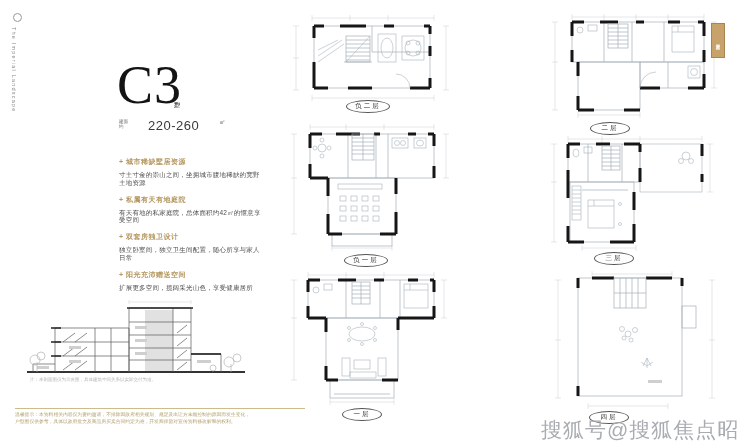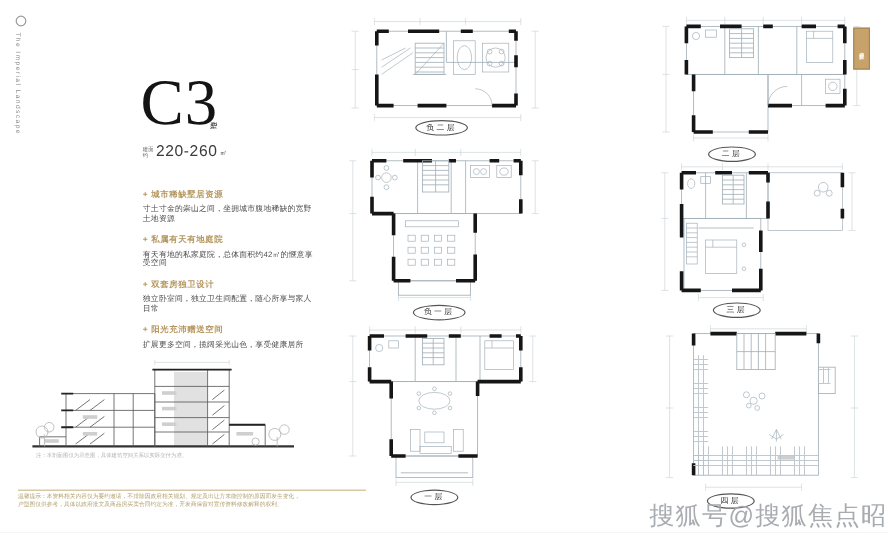--- a/index.html
+++ b/index.html
@@ -9,21 +9,21 @@
   
   .side-logo{position:absolute;left:13px;top:13px;width:7px;height:7px;border:1px solid #999;border-radius:50%;}
   .side-text{position:absolute;left:11px;top:27px;height:115px;writing-mode:vertical-rl;
              font-size:5.5px;letter-spacing:1.2px;color:#8b8b8b;}
 
   
   .unit-name{position:absolute;left:117px;top:58px;font-family:"Liberation Serif",serif;
              font-size:54px;line-height:1;color:#141414;letter-spacing:1px;}
   .unit-suffix{position:absolute;left:172px;top:96px;font-size:6px;color:#333;
                writing-mode:vertical-rl;letter-spacing:1px;}
-  .area-line{position:absolute;left:119px;top:119px;display:flex;align-items:flex-end;gap:2px;color:#3a3a3a;}
+  .area-line{position:absolute;left:119px;top:119px;display:flex;gap:20px;color:#3a3a3a;}
   .area-stack{display:flex;flex-direction:column;font-size:4.5px;line-height:1.15;color:#666;}
   .area-num{font-size:13px;letter-spacing:.5px;line-height:1;}
   .area-unit{font-size:6px;line-height:1;margin-bottom:1px;}
 
   
   .features{position:absolute;left:119px;top:157px;width:142px;}
   .feat{margin-bottom:8px;}
   .feat-title{font-size:7px;color:#b5975f;letter-spacing:.5px;margin-bottom:4px;font-weight:bold;}
   .feat-body{font-size:6.5px;color:#4d4d4d;letter-spacing:.2px;line-height:1.2;}
 

